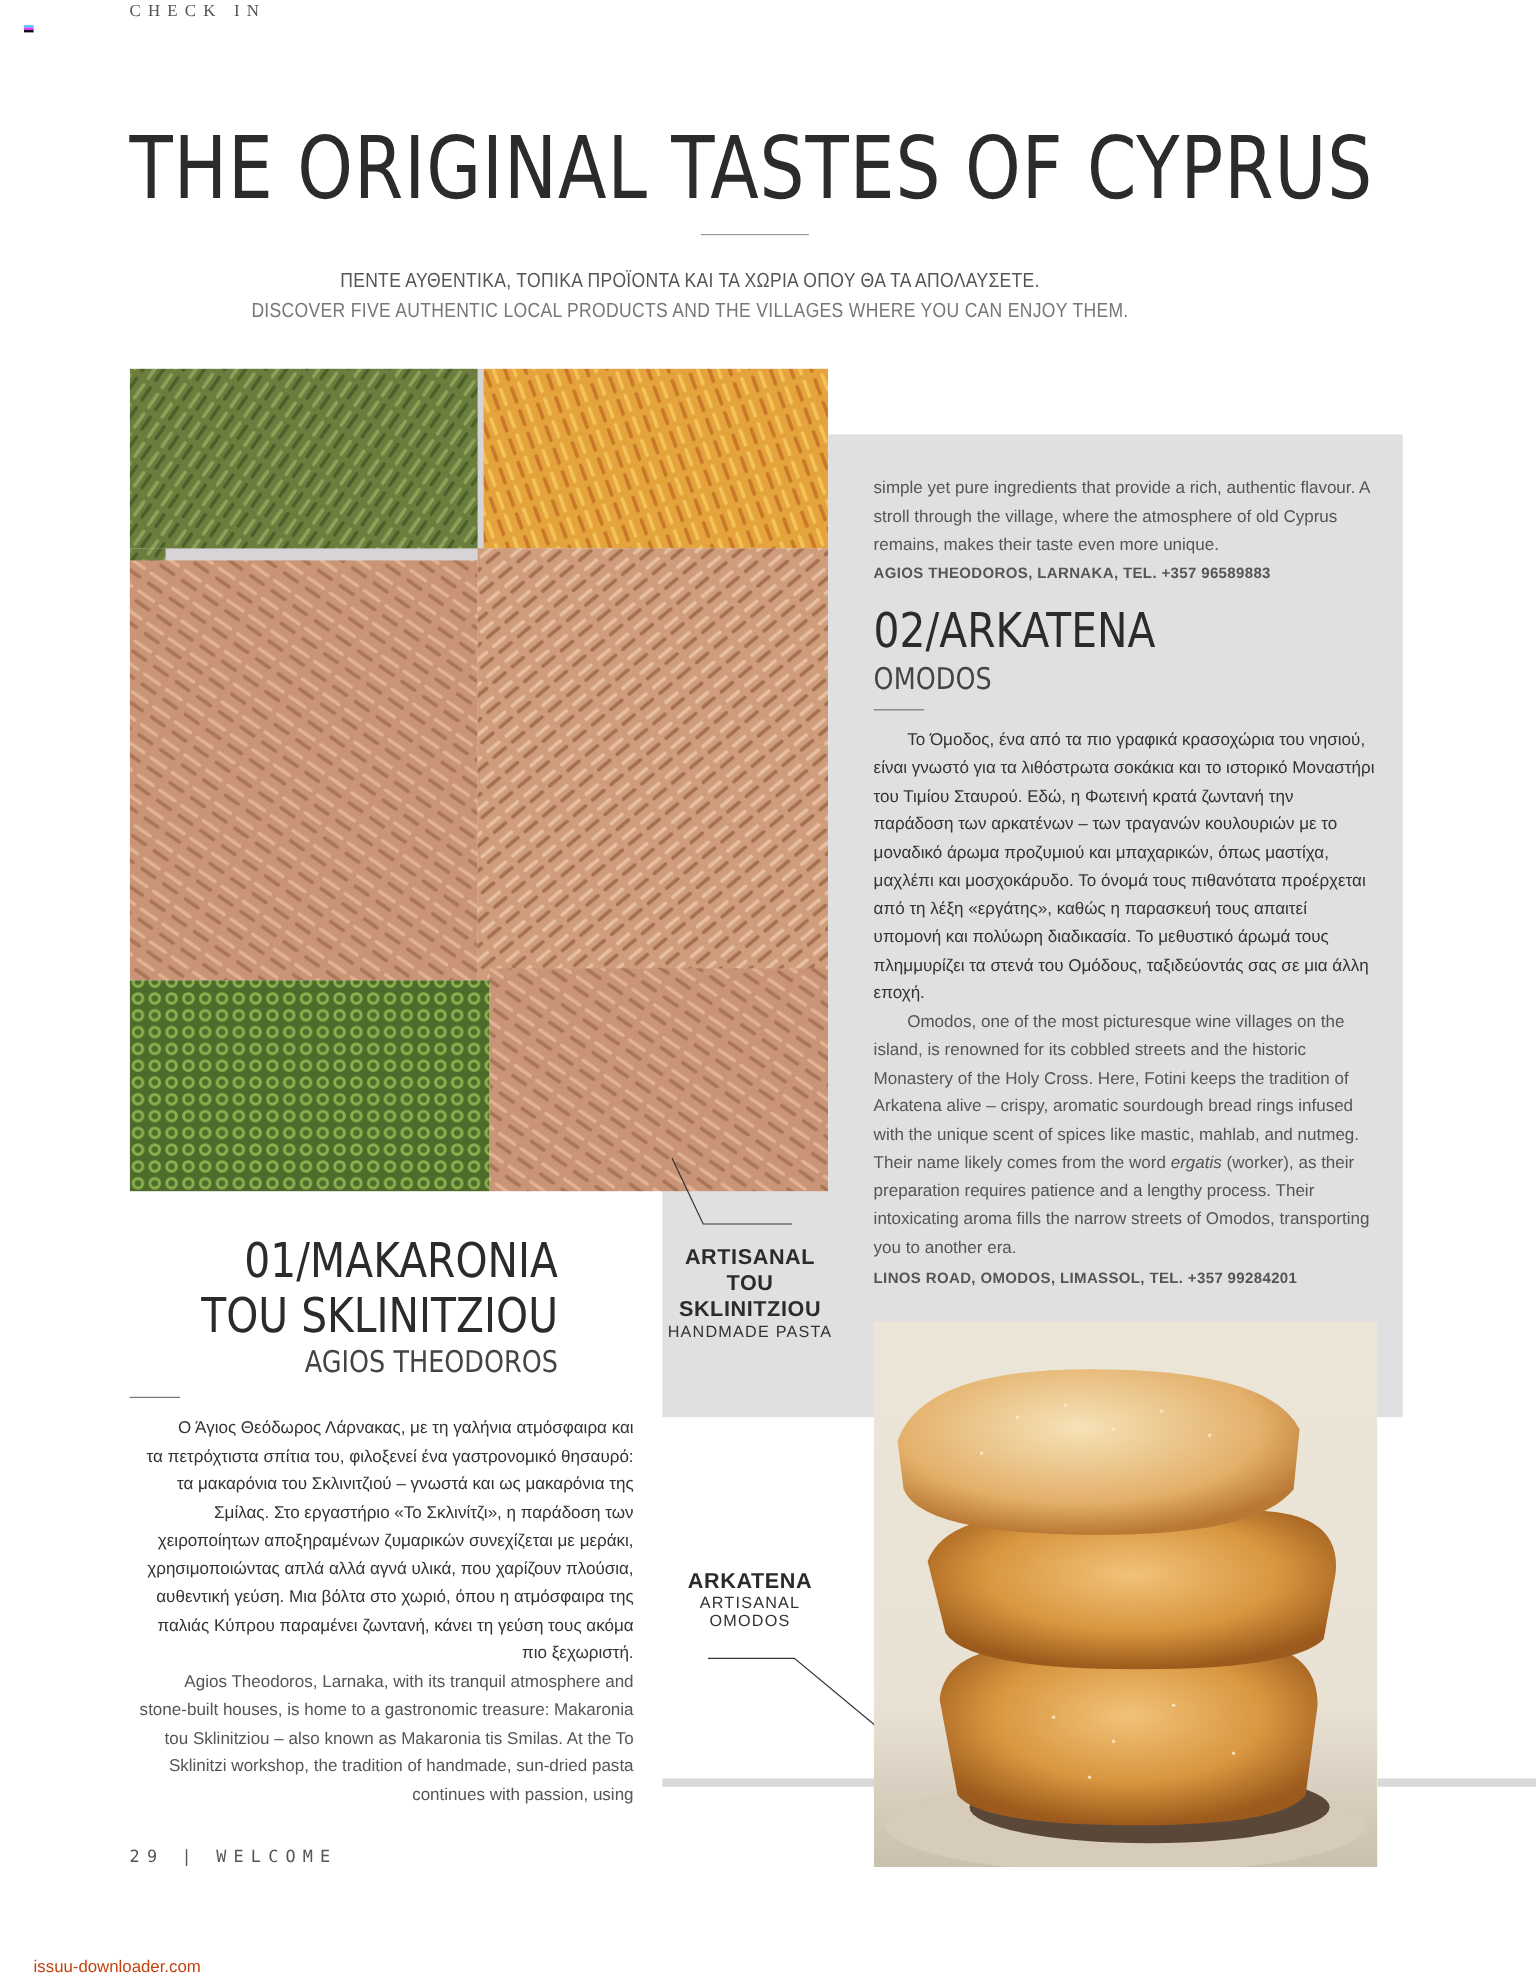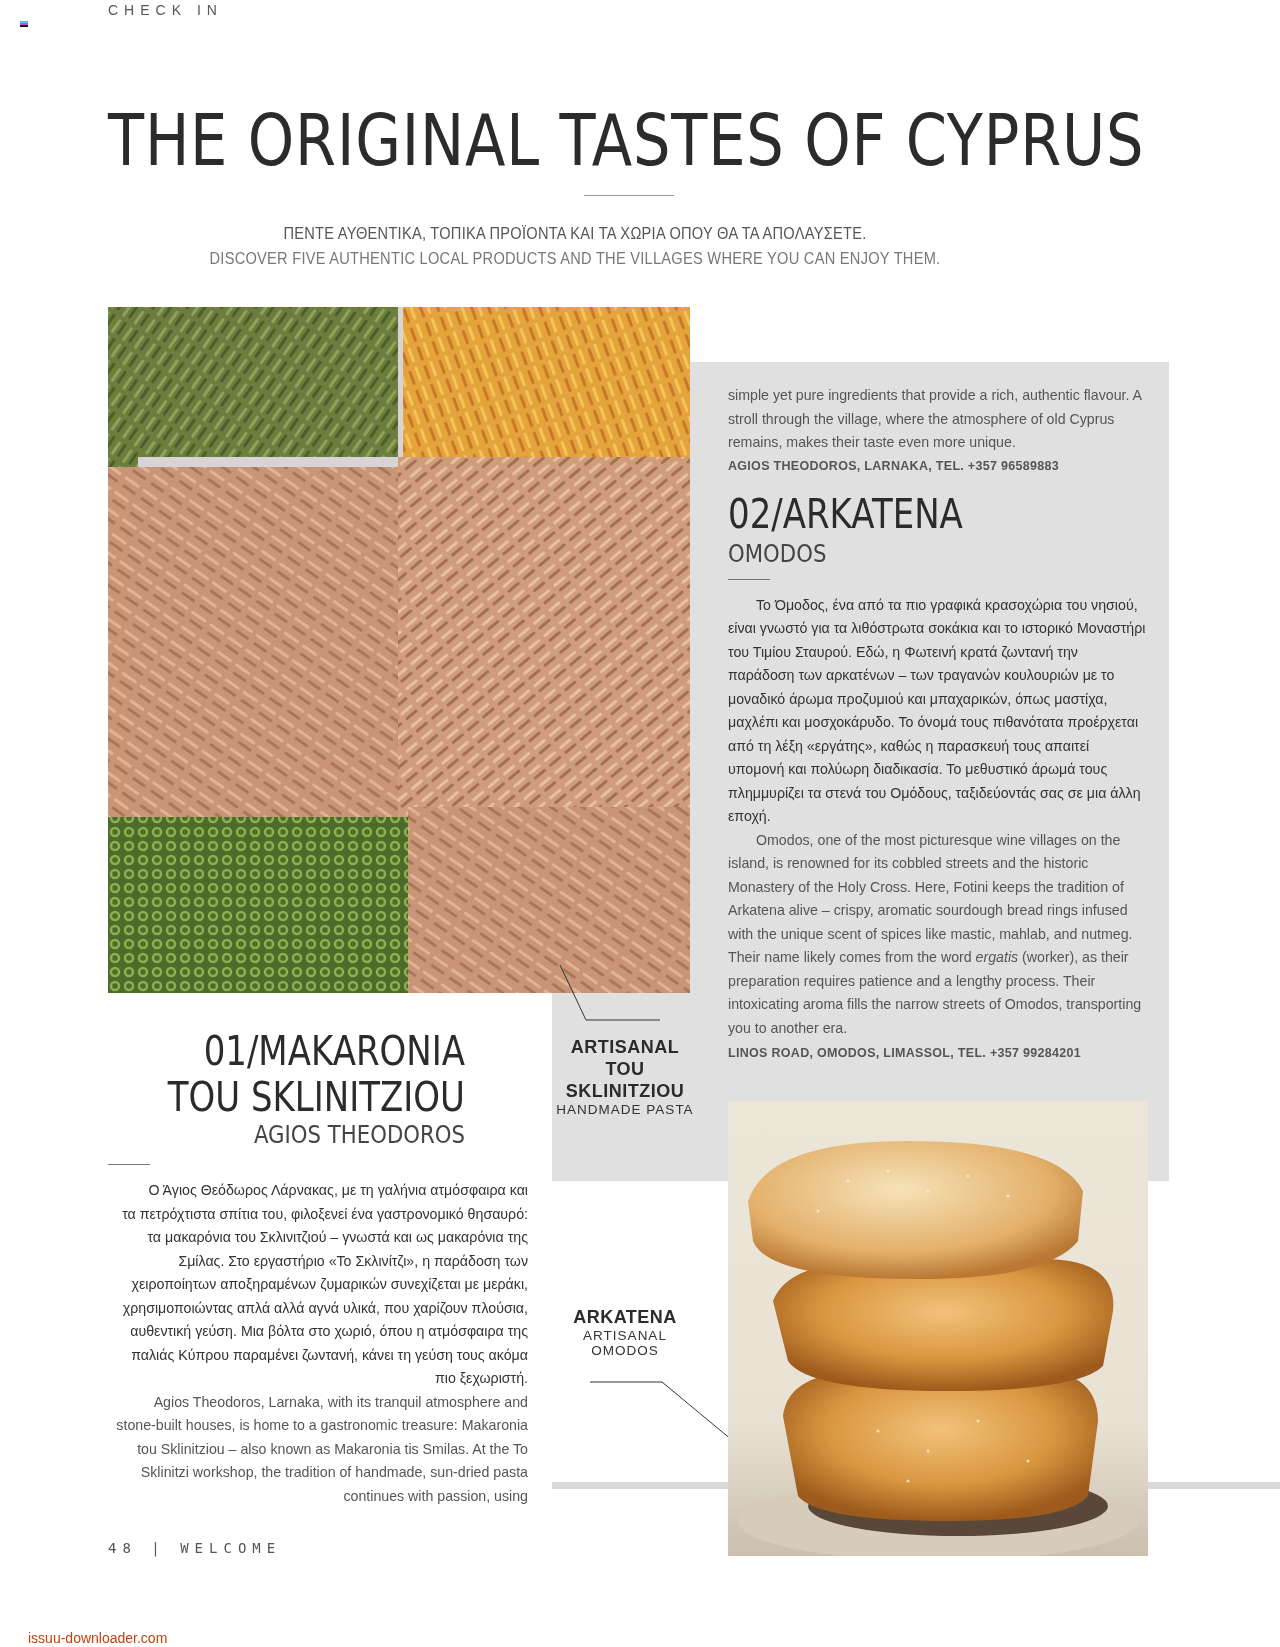--- a/index.html
+++ b/index.html
@@ -4,21 +4,21 @@
 <style>
   * { box-sizing: border-box; margin: 0; padding: 0; }
   html, body { width: 1280px; height: 1647px; background: #ffffff; overflow: hidden; }
   body { position: relative; font-family: "Liberation Sans", "DejaVu Sans", sans-serif; color: #3a3a3a; }
 
   .abs { position: absolute; }
 
   .cmyk-mark { left: 20px; top: 21px; width: 8px; height: 7px; }
   .cmyk-mark span { display: block; height: 2px; }
 
-  .section-label { left: 108px; top: 2px; font-size: 14px; letter-spacing: 6px; color: #555; font-family: Liberation Sans, sans-serif; }
+  .section-label { left: 108px; top: 2px; font-size: 14px; letter-spacing: 6px; color: #555; font-family: Liberation Serif, serif; }
 
   .title { left: 108px; top: 98px; width: 1050px; font-size: 72px; font-weight: 300; letter-spacing: 1px; color: #2b2b2b;
            font-family: "DejaVu Sans", sans-serif; transform: scaleX(0.82); transform-origin: left top; white-space: nowrap; font-weight: normal; -webkit-text-stroke: 0; }
   .title-rule { left: 584px; top: 195px; width: 90px; height: 1px; background: #9a9a9a; }
 
   .subtitle { left: 0; width: 1149px; text-align: center; color: #555; font-size: 17px; letter-spacing: 0.3px; }
   .subtitle.gr { top: 224px; }
   .subtitle.en { top: 249px; color: #777; text-align: center; }
   .subtitle span { display: inline-block; transform: scaleX(0.86); }
 
@@ -106,21 +106,21 @@
     <rect x="0" y="150" width="30" height="80" fill="url(#strawGreen)"></rect>
     <rect x="295" y="0" width="287" height="150" fill="url(#strawOrange)"></rect>
     <rect x="0" y="160" width="290" height="350" fill="url(#strawTan)"></rect>
     <rect x="290" y="150" width="292" height="360" fill="url(#strawTan2)"></rect>
     <rect x="0" y="510" width="300" height="176" fill="url(#ringGreen)"></rect>
     <rect x="300" y="500" width="282" height="186" fill="url(#strawTan)"></rect>
   </svg>
 </div>
 
 <div class="abs col-right body-text">
-  <p class="noindent" style="margin-top:0">simple yet pure ingredients that provide a rich, authentic flavour. A stroll through the village, where the atmosphere of old Cyprus remains, makes their taste even more unique.</p>
+  <p class="noindent" style="margin-top:12px">simple yet pure ingredients that provide a rich, authentic flavour. A stroll through the village, where the atmosphere of old Cyprus remains, makes their taste even more unique.</p>
   <div class="contact">AGIOS THEODOROS, LARNAKA, TEL. +357 96589883</div>
 
   <h2 class="h2 h2-big" style="margin-top:14px">02/ARKATENA</h2>
   <div class="h2 h2-sub" style="margin-top:2px">OMODOS</div>
   <div class="short-rule" style="margin-top:10px; margin-bottom:14px"></div>
 
   <p class="greek">Το Όμοδος, ένα από τα πιο γραφικά κρασοχώρια του νησιού, είναι γνωστό για τα λιθόστρωτα σοκάκια και το ιστορικό Μοναστήρι του Τιμίου Σταυρού. Εδώ, η Φωτεινή κρατά ζωντανή την παράδοση των αρκατένων – των τραγανών κουλουριών με το μοναδικό άρωμα προζυμιού και μπαχαρικών, όπως μαστίχα, μαχλέπι και μοσχοκάρυδο. Το όνομά τους πιθανότατα προέρχεται από τη λέξη «εργάτης», καθώς η παρασκευή τους απαιτεί υπομονή και πολύωρη διαδικασία. Το μεθυστικό άρωμά τους πλημμυρίζει τα στενά του Ομόδους, ταξιδεύοντάς σας σε μια άλλη εποχή.</p>
   <p><span>Omodos, one of the most picturesque wine villages on the island, is renowned for its cobbled streets and the historic Monastery of the Holy Cross. Here, Fotini keeps the tradition of Arkatena alive – crispy, aromatic sourdough bread rings infused with the unique scent of spices like mastic, mahlab, and nutmeg. Their name likely comes from the word </span><em>ergatis</em><span> (worker), as their preparation requires patience and a lengthy process. Their intoxicating aroma fills the narrow streets of Omodos, transporting you to another era.</span></p>
   <div class="contact" style="margin-top:2px">LINOS ROAD, OMODOS, LIMASSOL, TEL. +357 99284201</div>
 </div>
@@ -189,18 +189,18 @@
       <circle cx="150" cy="330" r="1.5"></circle>
         <circle cx="200" cy="350" r="1.5"></circle>
         <circle cx="250" cy="320" r="1.5"></circle>
       <circle cx="300" cy="360" r="1.5"></circle>
         <circle cx="180" cy="380" r="1.5"></circle>
     </g>
   </svg>
 </div>
 
 <div class="abs footer">
-  <span>48</span>
+  <span>29</span>
   <span>|</span>
   <span>WELCOME</span>
 </div>
 
 <div class="abs watermark">issuu-downloader.com</div>
 
 </body></html>

